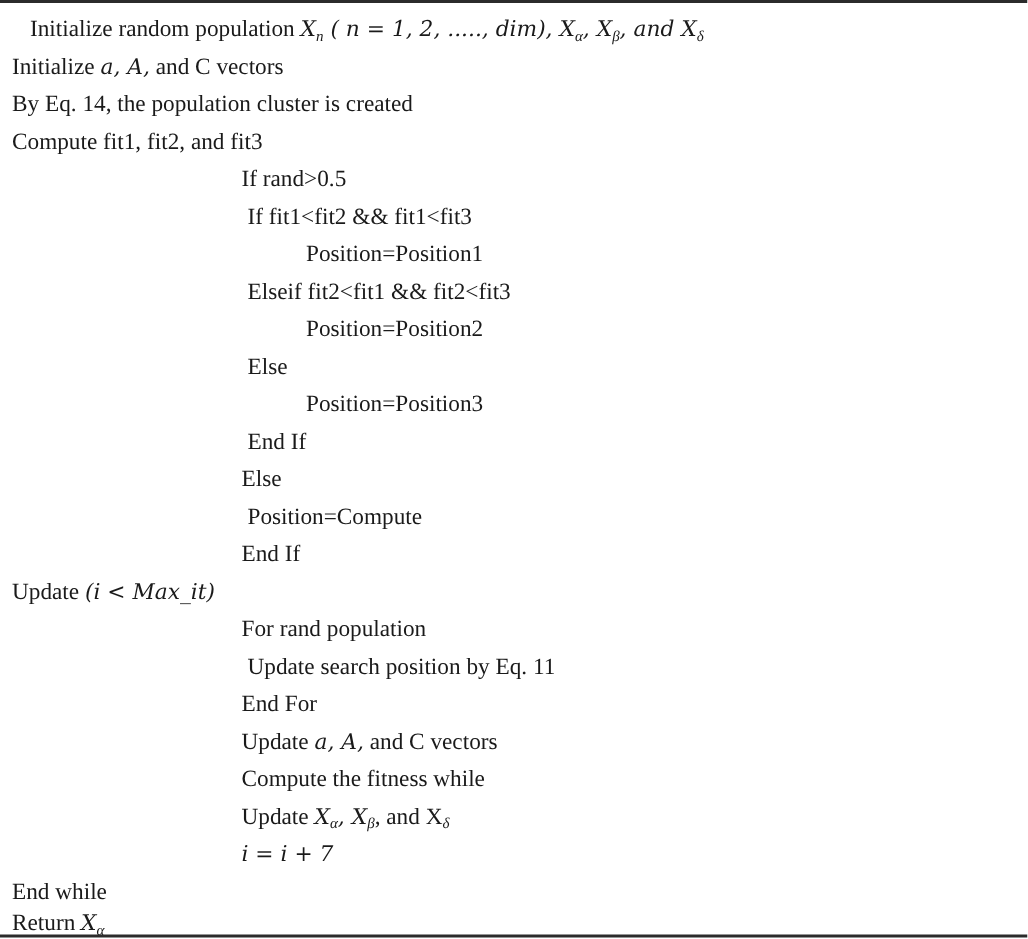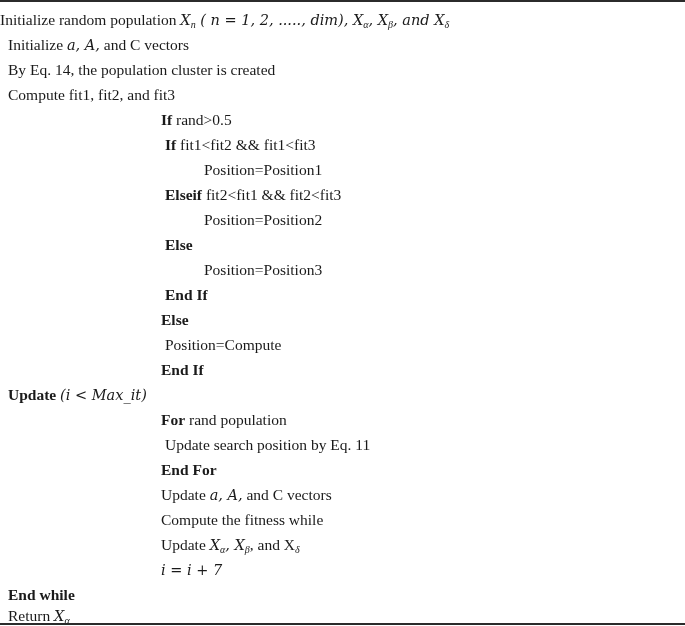--- a/index.html
+++ b/index.html
@@ -2,31 +2,31 @@
 <html><head>
   <meta charset="utf-8">
   <style>
     html, body { margin: 0; padding: 0; background: #ffffff; }
     body { width: 685px; height: 626px; position: relative; overflow: hidden;
       font-family: "Liberation Serif", "DejaVu Serif", serif; color: #1a1a1a; }
     .rule-top { position: absolute; left: 0; top: 0; width: 685px; height: 2px; background: #2b2b2b; }
     .rule-bottom { position: absolute; left: 0; top: 623px; width: 685px; height: 2px; background: #2b2b2b; }
     .algo { position: absolute; left: 0; top: 0; width: 685px; }
     .line { position: absolute; height: 25px; line-height: 25px; font-size: 15.5px; white-space: nowrap; }
-    .kw { font-weight: bold; }
+    .kw { font-weight: normal; }
     .math { font-family: "DejaVu Serif", serif; font-style: italic; font-size: 14.5px; }
     .sub { font-size: 10px; vertical-align: -3px; font-style: italic; }
   </style>
 </head>
 <body>
 
 <div class="rule-top"></div>
 
 <div class="algo">
-  <div class="line" style="left:0;top:7px"><span>Initialize random population </span><span class="math">X</span><span class="sub">n</span><span class="math"> ( n = 1, 2, ....., dim),  X</span><span class="sub">α</span><span class="math">,  X</span><span class="sub">β</span><span class="math">, and  X</span><span class="sub">δ</span></div>
+  <div class="line" style="left:20px;top:7px"><span>Initialize random population </span><span class="math">X</span><span class="sub">n</span><span class="math"> ( n = 1, 2, ....., dim),  X</span><span class="sub">α</span><span class="math">,  X</span><span class="sub">β</span><span class="math">, and  X</span><span class="sub">δ</span></div>
 
   <div class="line" style="left:8px;top:32px"><span>Initialize  </span><span class="math">a,  A,</span><span> and  C  vectors</span></div>
 
   <div class="line" style="left:8px;top:57px"><span>By Eq. 14, the population cluster is created</span></div>
 
   <div class="line" style="left:8px;top:82px"><span>Compute fit1, fit2, and fit3</span></div>
 
   <div class="line" style="left:161px;top:107px"><span class="kw">If</span><span> rand&gt;0.5</span></div>
 
   <div class="line" style="left:165px;top:132px"><span class="kw">If</span><span> fit1&lt;fit2 &amp;&amp; fit1&lt;fit3</span></div>

